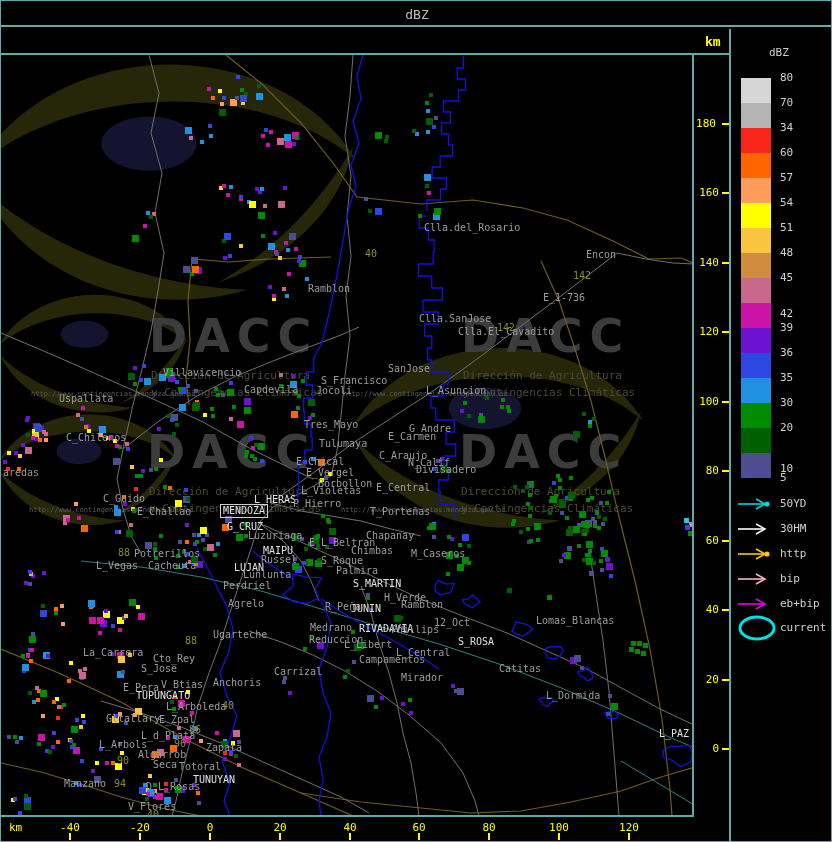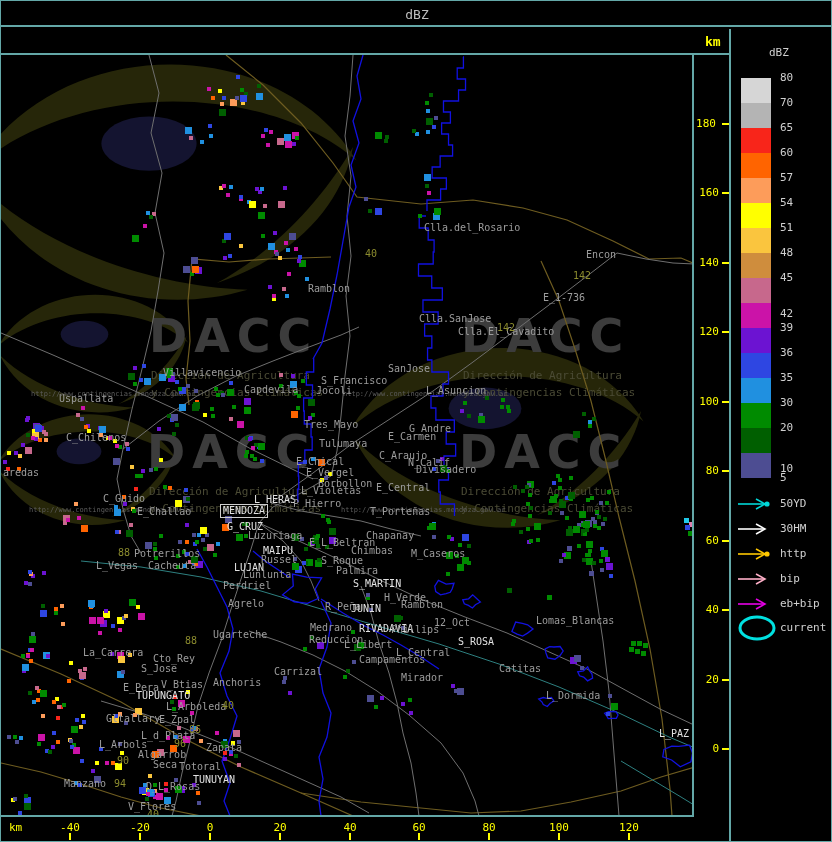--- a/index.html
+++ b/index.html
@@ -929,21 +929,21 @@
       <div class="swatch" style="top: 277px; background: rgb(199, 104, 140);"></div>
       <div class="swatch" style="top: 302px; background: rgb(203, 19, 168);"></div>
       <div class="swatch" style="top: 327px; background: rgb(108, 19, 210);"></div>
       <div class="swatch" style="top: 352px; background: rgb(46, 70, 226);"></div>
       <div class="swatch" style="top: 377px; background: rgb(32, 144, 224);"></div>
       <div class="swatch" style="top: 402px; background: rgb(0, 139, 0);"></div>
       <div class="swatch" style="top: 427px; background: rgb(0, 95, 0);"></div>
       <div class="swatch" style="top: 452px; background: rgb(77, 77, 146);"></div>
       <span class="scale-val" style="top: 71px;">80</span>
       <span class="scale-val" style="top: 96px;">70</span>
-      <span class="scale-val" style="top: 121px;">65</span>
+      <span class="scale-val" style="top: 121px;">34</span>
       <span class="scale-val" style="top: 146px;">60</span>
       <span class="scale-val" style="top: 171px;">57</span>
       <span class="scale-val" style="top: 196px;">54</span>
       <span class="scale-val" style="top: 221px;">51</span>
       <span class="scale-val" style="top: 246px;">48</span>
       <span class="scale-val" style="top: 271px;">45</span>
       <span class="scale-val" style="top: 307px;">42</span>
       <span class="scale-val" style="top: 321px;">39</span>
       <span class="scale-val" style="top: 346px;">36</span>
       <span class="scale-val" style="top: 371px;">35</span>

